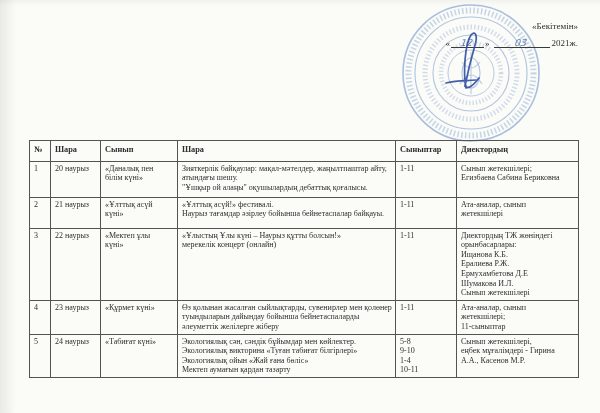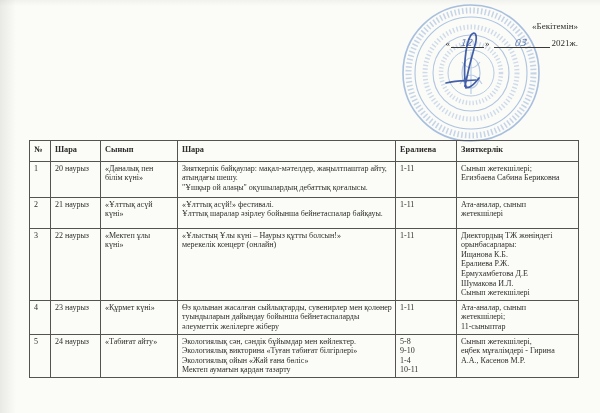--- a/index.html
+++ b/index.html
@@ -105,43 +105,43 @@
       <col style="width:218px">
         <col style="width:61px">
         <col style="width:122px">
     </colgroup>
     <thead>
       <tr>
         <th class="h-num">№</th>
         <th>Шара</th>
         <th>Сынып</th>
         <th>Шара</th>
-        <th>Ералиева</th>
-        <th>Зияткерлік</th>
+        <th>Сыныптар</th>
+        <th>Диектордың</th>
       </tr>
     </thead>
     <tbody>
       <tr style="height:36px">
         <td class="c-num">1</td>
         <td>20 наурыз</td>
         <td class="multi">«Даналық пен
 білім күні»</td>
         <td class="multi">Зияткерлік байқаулар:  мақал-мәтелдер, жаңылтпаштар айту, атындағы шешу.
 "Ұшқыр ой алаңы" оқушылардың дебаттық қоғалысы.</td>
         <td class="c-classes">1-11</td>
         <td class="multi">Сынып жетекшілері;
 Егизбаева Сабина Бериковна</td>
       </tr>
       <tr style="height:31px">
         <td class="c-num">2</td>
         <td>21 наурыз</td>
         <td class="multi">«Ұлттық асүй
 күні»</td>
         <td class="multi">«Ұлттық асүй!» фестивалі.
-Ұлттық шаралар әзірлеу бойынша бейнетаспалар байқауы.</td>
+Наурыз тағамдар әзірлеу бойынша бейнетаспалар байқауы.</td>
         <td class="c-classes">1-11</td>
         <td class="multi">Ата-аналар, сынып
 жетекшілері</td>
       </tr>
       <tr style="height:64px">
         <td class="c-num">3</td>
         <td>22 наурыз</td>
         <td class="multi">«Мектеп ұлы
 күні»</td>
         <td class="multi">«Ұлыстың Ұлы күні – Наурыз құтты болсын!»
@@ -161,21 +161,21 @@
         <td class="multi">«Құрмет күні»</td>
         <td class="multi">Өз қолынан жасалған сыйлықтарды, сувенирлер мен қолөнер туындыларын дайындау бойынша бейнетаспаларды әлеуметтік желілерге жіберу</td>
         <td class="c-classes">1-11</td>
         <td class="multi">Ата-аналар, сынып
 жетекшілері;
 11-сыныптар</td>
       </tr>
       <tr style="height:42px">
         <td class="c-num">5</td>
         <td>24 наурыз</td>
-        <td class="multi">«Табиғат айту»</td>
+        <td class="multi">«Табиғат күні»</td>
         <td class="multi">Экологиялық сән, сәндік бұйымдар мен көйлектер.
 Экологиялық викторина «Туған табиғат білгірлері»
 Экологиялық ойын «Жай ғана бөліс»
 Мектеп аумағын қардан тазарту</td>
         <td class="c-classes multi">5-8
 9-10
 1-4
 10-11</td>
         <td class="multi">Сынып жетекшілері,
 еңбек мұғалімдері - Гирина

